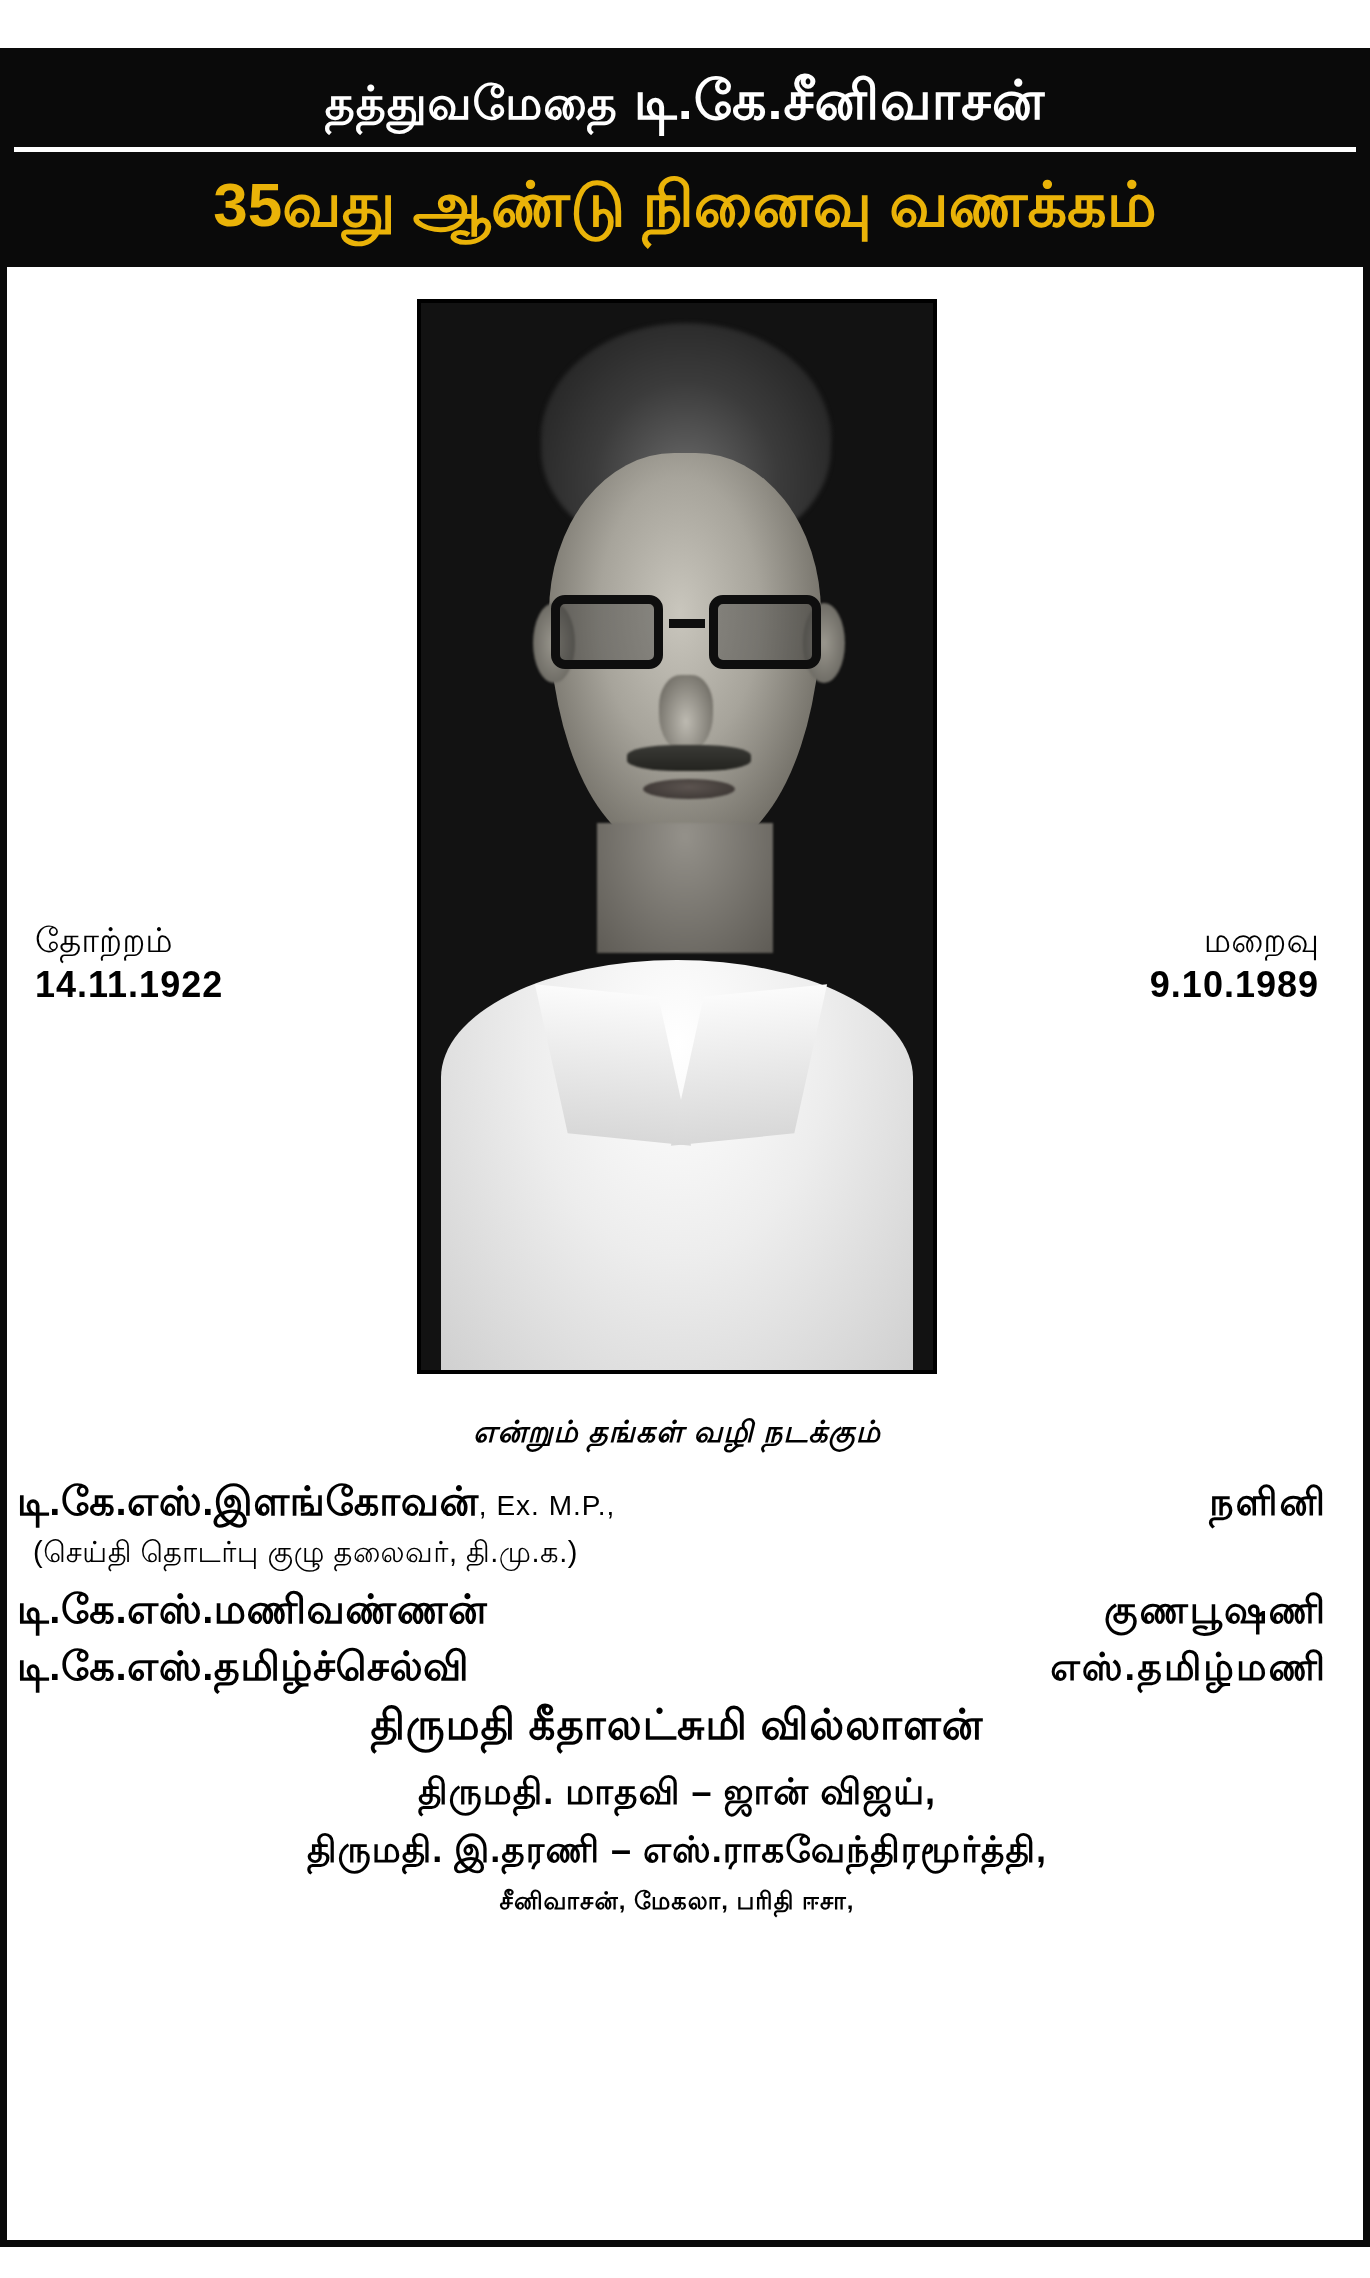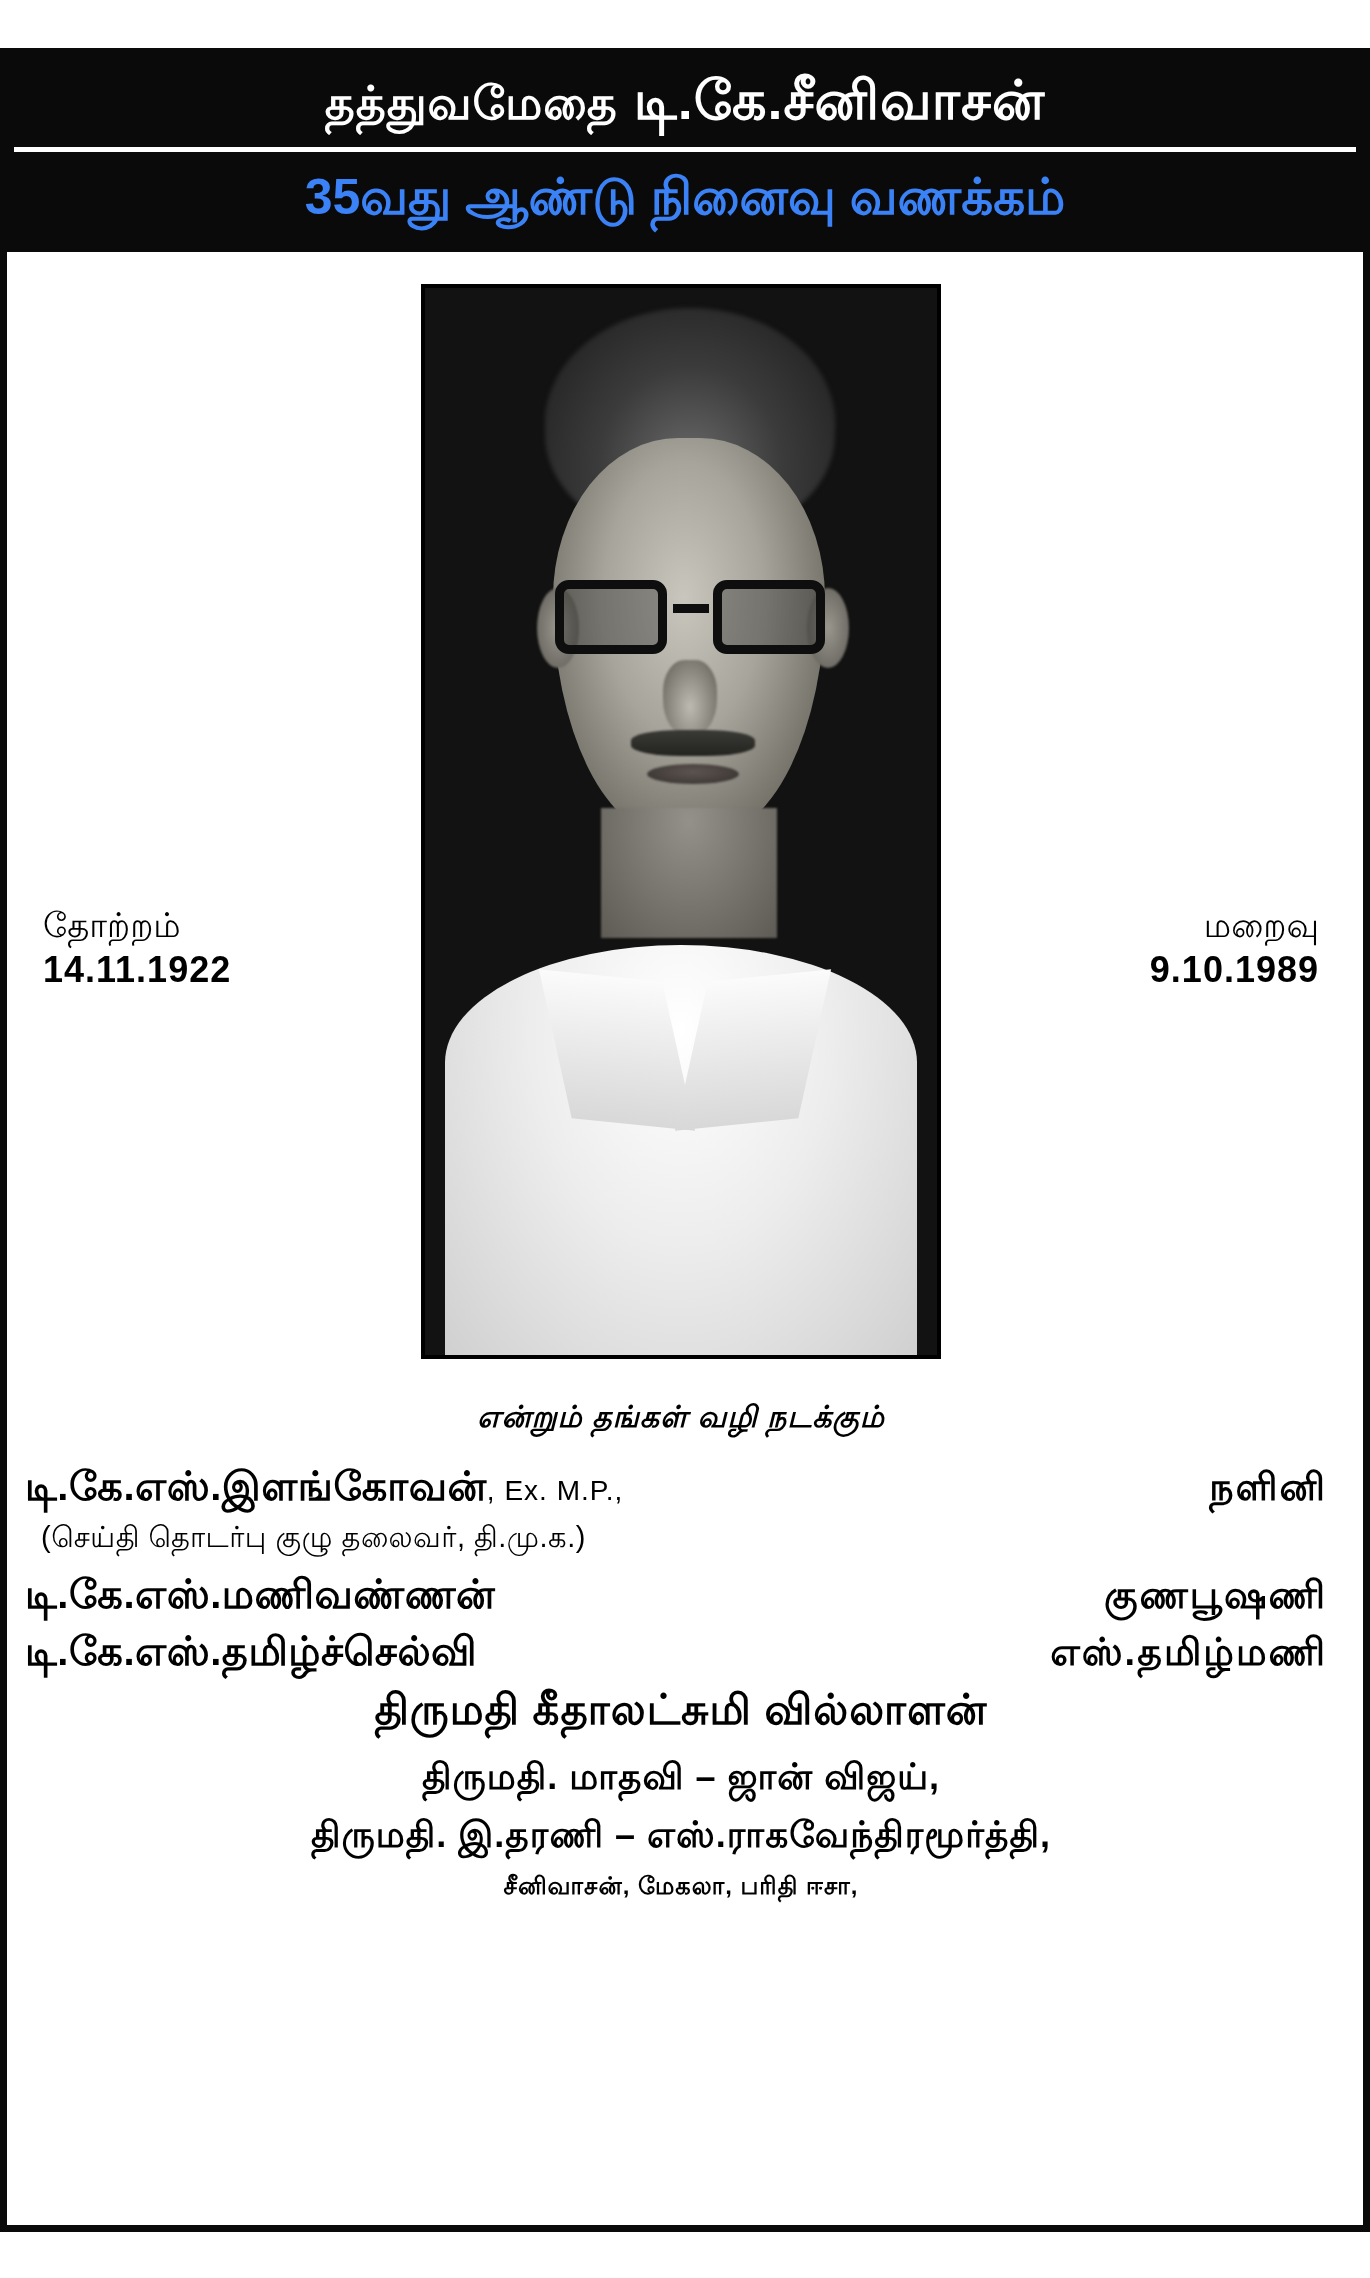--- a/index.html
+++ b/index.html
@@ -41,34 +41,34 @@
     font-size: 46px;
     font-weight: bold;
   }
   .rule {
     height: 5px;
     background: #ffffff;
     margin: 0 0 14px 0;
   }
   .banner-line2 {
     text-align: center;
-    color: #3b82f6;
-    font-size: 50px;
+    color: #eab308;
+    font-size: 62px;
     font-weight: bold;
     line-height: 1.25;
     padding-bottom: 6px;
     white-space: nowrap;
   }
 
   
   .body-frame {
     border: 7px solid #0a0a0a;
     border-top: none;
     margin: 0;
-    padding: 22px 26px 30px 18px;
+    padding: 22px 26px 30px 10px;
     box-sizing: border-box;
     background: #ffffff;
     min-height: 1980px;
   }
 
   .photo-wrap {
     display: flex;
     justify-content: center;
     margin-top: 10px;
   }

